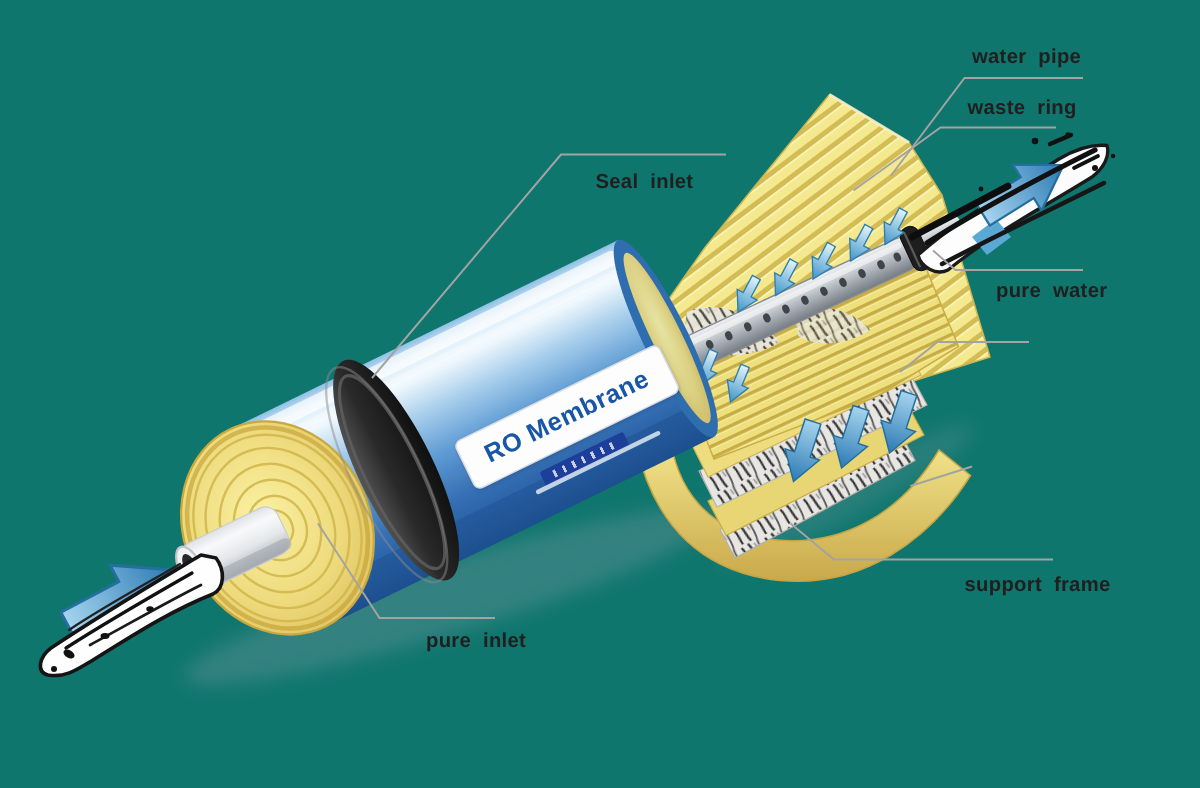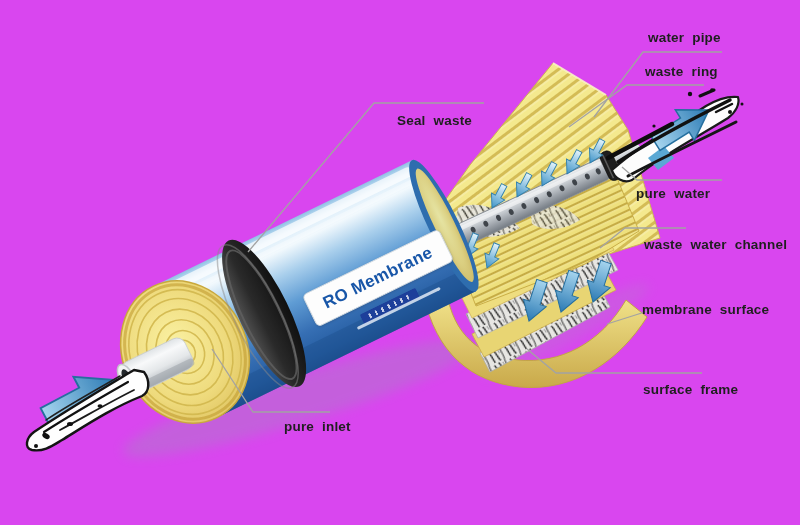--- a/index.html
+++ b/index.html
@@ -1,16 +1,16 @@
 <!DOCTYPE html>
 <html><head>
 <meta charset="utf-8">
 <style>
   html,body{margin:0;padding:0;background:#fff;}
-  .stage{position:relative;width:800px;height:525px;background:#d946ef;overflow:hidden;
+  .stage{position:relative;width:800px;height:525px;background:#0f766e;overflow:hidden;
          font-family:"Liberation Sans",sans-serif;}
   .stage svg{position:absolute;left:0;top:0;}
   .callout{position:absolute;font-weight:700;font-size:13.5px;color:#1f1f1f;
            white-space:nowrap;word-spacing:4px;letter-spacing:.2px;line-height:16px;}
   .ro-label{position:absolute;left:302px;top:260px;width:150px;height:34px;
             background:#fdfdfd;border-radius:5px;border:1px solid #d7dde2;
             transform:rotate(-26deg);display:flex;align-items:center;justify-content:center;
             box-shadow:0 1px 2px rgba(40,70,110,.35);}
   .ro-label span{font-weight:700;font-size:17px;color:#1856a8;letter-spacing:.4px;}
   .model-strip{position:absolute;left:330px;top:295px;width:130px;height:16px;
@@ -237,25 +237,23 @@
     <polyline points="722,180 637,180 622,167"></polyline>
     <polyline points="686,228 625,228 600,248"></polyline>
     <polyline points="648,311 607,324"></polyline>
     <polyline points="702,373 556,373 527,349"></polyline>
     <polyline points="330,412 253,412 212,349"></polyline>
   </g>
 </svg>
 
 <div class="callout" style="left:648px;top:30px">water pipe</div>
 <div class="callout" style="left:645px;top:64px">waste ring</div>
-<div class="callout" style="left:397px;top:113px">Seal waste</div>
-<div class="callout" style="left:636px;top:186px">pure water</div>
-<div class="callout" style="left:644px;top:237px">waste water channel</div>
-<div class="callout" style="left:642px;top:302px">membrane surface</div>
-<div class="callout" style="left:643px;top:382px">surface frame</div>
+<div class="callout" style="left:397px;top:113px">Seal inlet</div>
+<div class="callout" style="left:664px;top:186px">pure water</div>
+<div class="callout" style="left:643px;top:382px">support frame</div>
 <div class="callout" style="left:284px;top:419px">pure inlet</div>
 
 <div class="ro-label">
   <span>RO Membrane</span>
 </div>
 <div class="model-strip">
   <div class="model-badge"></div>
   <div class="model-underline"></div>
 </div>
 

